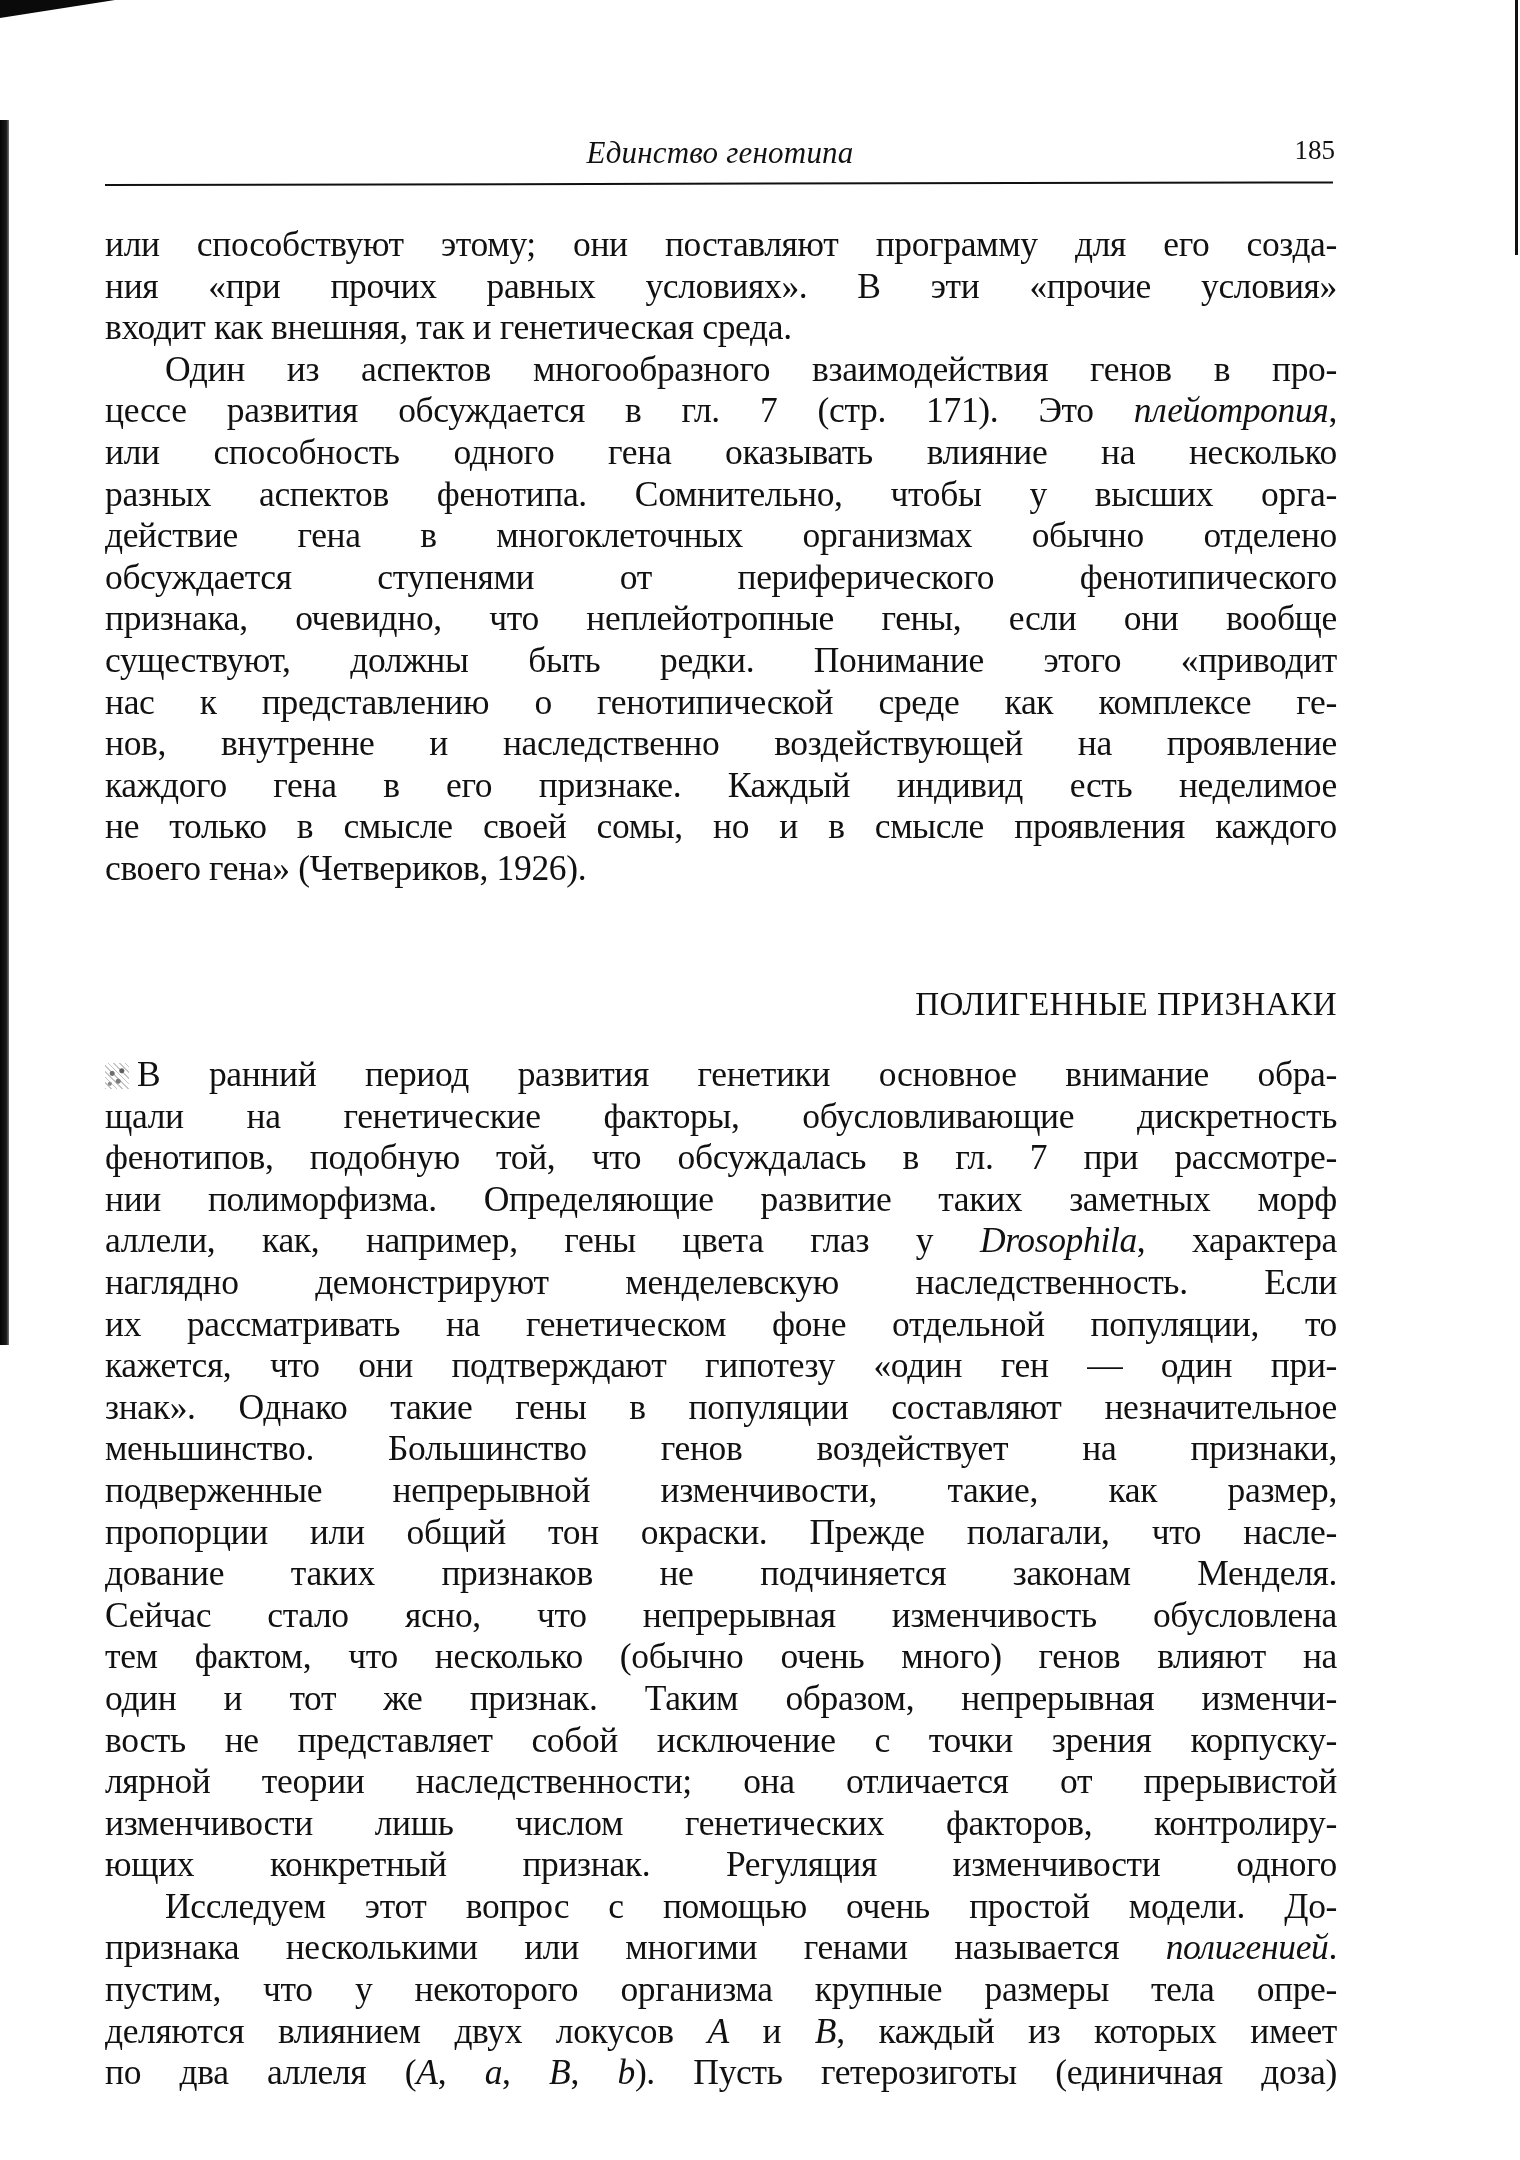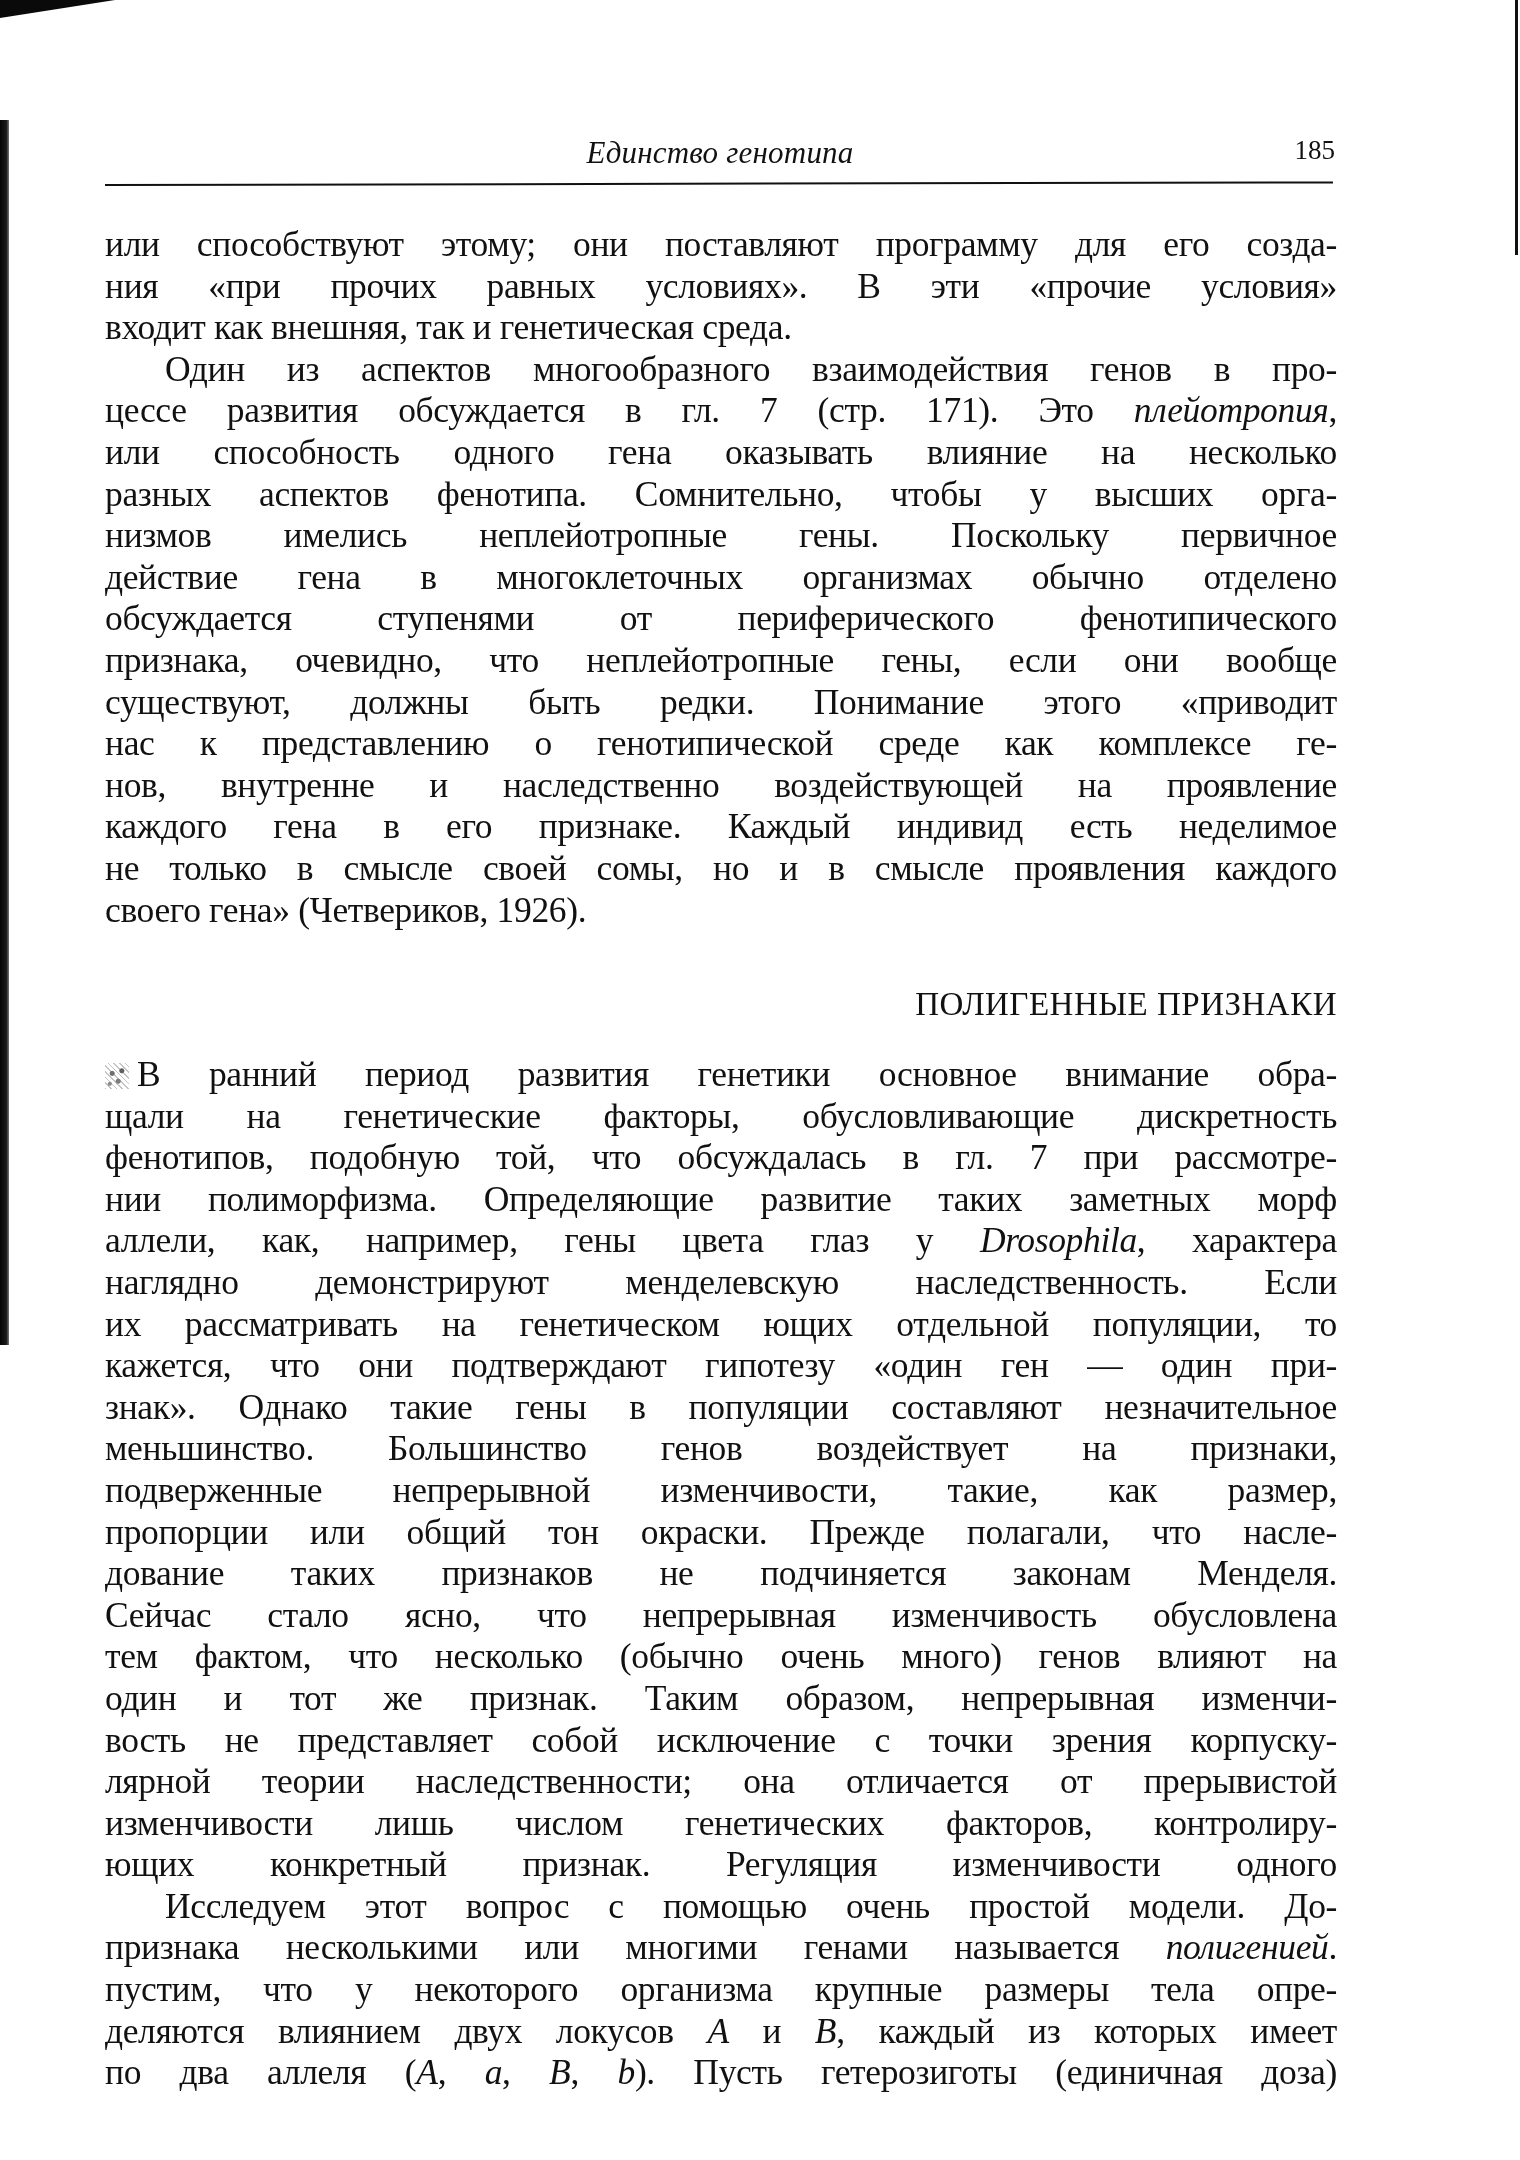--- a/index.html
+++ b/index.html
@@ -137,42 +137,41 @@
 <div class="header-rule"></div>
 
 <div class="text-block block-1">
   <span class="line">или способствуют этому; они поставляют программу для его созда-</span>
   <span class="line">ния «при прочих равных условиях». В эти «прочие условия»</span>
   <span class="line last">входит как внешняя, так и генетическая среда.</span>
   <span class="line indent-line">Один из аспектов многообразного взаимодействия генов в про-</span>
   <span class="line"><span>цессе развития обсуждается в гл. 7 (стр. 171). Это </span><em>плейотропия</em><span>,</span></span>
   <span class="line">или способность одного гена оказывать влияние на несколько</span>
   <span class="line">разных аспектов фенотипа. Сомнительно, чтобы у высших орга-</span>
-  <span class="line">низмов имелись неплейотропные гены. Поскольку первичное</span>
   <span class="line">действие гена в многоклеточных организмах обычно отделено</span>
   <span class="line">обсуждается ступенями от периферического фенотипического</span>
   <span class="line">признака, очевидно, что неплейотропные гены, если они вообще</span>
   <span class="line">существуют, должны быть редки. Понимание этого «приводит</span>
   <span class="line">нас к представлению о генотипической среде как комплексе ге-</span>
   <span class="line">нов, внутренне и наследственно воздействующей на проявление</span>
   <span class="line">каждого гена в его признаке. Каждый индивид есть неделимое</span>
   <span class="line">не только в смысле своей сомы, но и в смысле проявления каждого</span>
   <span class="line last">своего гена» (Четвериков, 1926).</span>
 </div>
 
 <div class="section-heading">ПОЛИГЕННЫЕ ПРИЗНАКИ</div>
 
 <div class="text-block block-2">
   <span class="line"><span class="smudge"></span><span>В ранний период развития генетики основное внимание обра-</span></span>
   <span class="line">щали на генетические факторы, обусловливающие дискретность</span>
   <span class="line">фенотипов, подобную той, что обсуждалась в гл. 7 при рассмотре-</span>
   <span class="line">нии полиморфизма. Определяющие развитие таких заметных морф</span>
   <span class="line"><span>аллели, как, например, гены цвета глаз у </span><em>Drosophila</em><span>, характера</span></span>
   <span class="line">наглядно демонстрируют менделевскую наследственность. Если</span>
-  <span class="line">их рассматривать на генетическом ющих отдельной популяции, то</span>
+  <span class="line">их рассматривать на генетическом фоне отдельной популяции, то</span>
   <span class="line">кажется, что они подтверждают гипотезу «один ген — один при-</span>
   <span class="line">знак». Однако такие гены в популяции составляют незначительное</span>
   <span class="line">меньшинство. Большинство генов воздействует на признаки,</span>
   <span class="line">подверженные непрерывной изменчивости, такие, как размер,</span>
   <span class="line">пропорции или общий тон окраски. Прежде полагали, что насле-</span>
   <span class="line">дование таких признаков не подчиняется законам Менделя.</span>
   <span class="line">Сейчас стало ясно, что непрерывная изменчивость обусловлена</span>
   <span class="line">тем фактом, что несколько (обычно очень много) генов влияют на</span>
   <span class="line">один и тот же признак. Таким образом, непрерывная изменчи-</span>
   <span class="line">вость не представляет собой исключение с точки зрения корпуску-</span>

